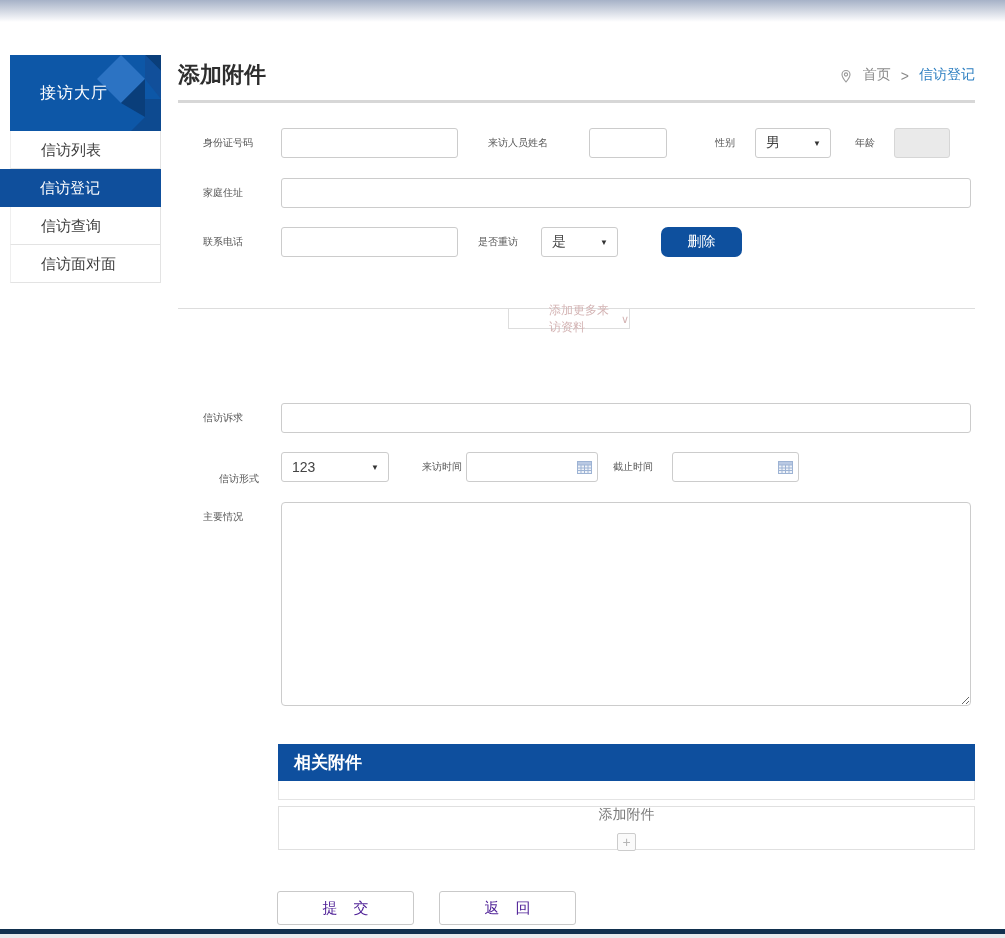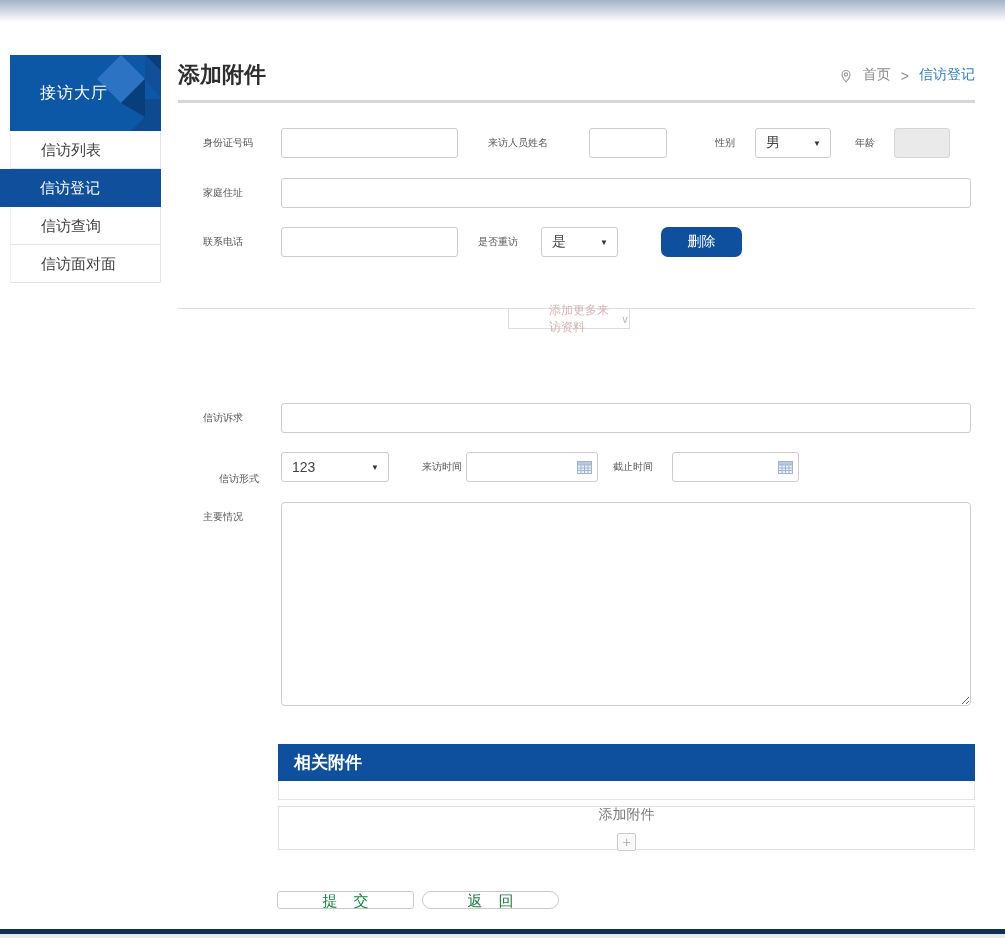--- a/index.html
+++ b/index.html
@@ -73,25 +73,25 @@
                 line-height:37px; padding-left:16px; }
   .att-empty  { position:absolute; left:100px; top:726px; width:697px; height:19px;
                 background:#fff; border:1px solid #e4e4e4; border-top:none; }
   .att-add    { position:absolute; left:100px; top:751px; width:697px; height:44px;
                 border:1px solid #e0e0e0; display:flex; align-items:center; justify-content:center;
                 gap:9px;flex-direction:column; }
   .att-add .add-text { font-size:14px; color:#7a7a7a; }
   .btn-plus { width:19px; height:19px; border:1px solid #ccc; border-radius:2px; background:#fafafa;
               color:#b5b5b5; font-size:14px; line-height:16px; text-align:center; cursor:pointer; }
 
-  .btn-bottom { position:absolute; top:836px; height:18px; width:137px; background:#fff;
-                border:1px solid #c9c9c9; border-radius:3px; color:#15803d; font-size:15px;
+  .btn-bottom { position:absolute; top:836px; height:34px; width:137px; background:#fff;
+                border:1px solid #c9c9c9; border-radius:3px; color:#4c1d95; font-size:15px;
                 letter-spacing:6px; text-indent:6px; cursor:pointer; font-family:inherit; }
   .btn-submit { left:99px; }
-  .btn-back { left:244px;border-radius:10px; }
+  .btn-back { left:261px; }
 </style>
 </head>
 <body>
 
 <div class="topbar"></div>
 
 <div class="sidebar">
   <div class="sidebar-header">
     <svg class="pattern" width="80" height="76" viewBox="0 0 80 76">
       <polygon points="40,0 64,24 40,48 16,24" fill="#2c73c3"></polygon>

